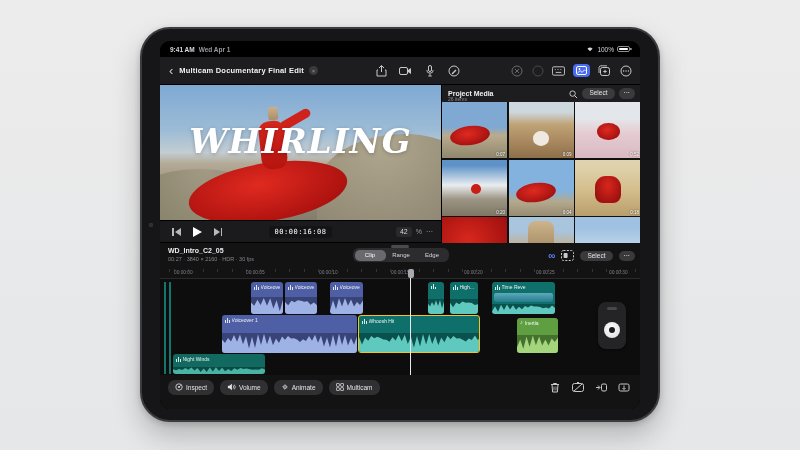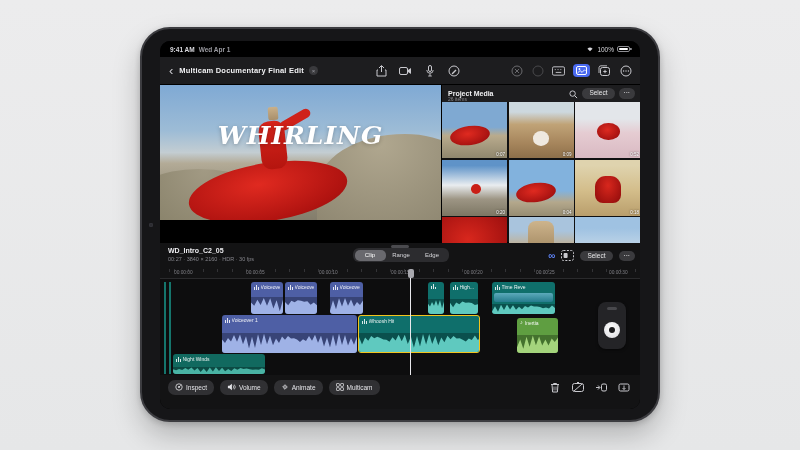--- a/index.html
+++ b/index.html
@@ -49,21 +49,21 @@
   .dancer-skirt { position:absolute; left:28px; top:78px; width:160px; height:58px; border-radius:50%;
                   transform:rotate(-9deg); background:radial-gradient(ellipse at 45% 35%, #e02a20, #b01310 70%, #8e0e0c); }
   .dancer-body { position:absolute; left:100px; top:36px; width:26px; height:48px; border-radius:10px;
                  transform:rotate(-6deg); background:linear-gradient(180deg,#d6251c,#b5150f); }
   .dancer-arm { position:absolute; left:118px; top:30px; width:34px; height:9px; border-radius:5px;
                 transform:rotate(-30deg); background:#cf221a; }
   .dancer-hat { position:absolute; left:108px; top:22px; width:10px; height:13px; border-radius:2px;
                 background:linear-gradient(180deg,#c9b08a,#a98f6b); transform:rotate(-4deg); }
   .v-title { position:absolute; left:0; top:36px; width:100%; text-align:center; color:#fff;
              font-family:"DejaVu Serif","Liberation Serif",serif; font-style:italic; font-weight:bold;
-             font-size:25px; letter-spacing:1px; text-shadow:0 1px 4px rgba(0,0,0,.25); }
+             font-size:34px; letter-spacing:1px; text-shadow:0 1px 4px rgba(0,0,0,.25); }
   .v-sub { position:absolute; left:0; top:70px; width:100%; text-align:center; color:#f4f4f2; font-size:8px; letter-spacing:.4px;
            text-shadow:0 1px 3px rgba(0,0,0,.3); }
 
   
   .transport { position:absolute; left:0; top:179px; width:281px; height:22px; background:#1b1b1d; border-top:1px solid #000;
                display:flex; align-items:center; }
   .tr-skip { width:0; height:0; border-style:solid; }
   .skip-back { border-width:4px 6px 4px 0; border-color:transparent #b9b9bf transparent transparent; margin-left:12px; }
   .skip-back::before { content:""; }
   .play-tri { width:0; height:0; border-style:solid; border-width:5.5px 0 5.5px 9px; border-color:transparent transparent transparent #ffffff; margin-left:12px; }
@@ -243,20 +243,37 @@
         <div class="sky"></div>
         <div class="hill-l"></div>
         <div class="hill-r"></div>
         <div class="dancer-skirt"></div>
         <div class="dancer-arm"></div>
         <div class="dancer-body"></div>
         <div class="dancer-hat"></div>
         <div class="v-title">WHIRLING</div>
       </div>
 
+      <div class="transport">
+        <span class="grp">
+            <span class="bar-v" style="margin-left:12px"></span>
+            <span class="tr-skip skip-back" style="margin-left:1px"></span>
+          </span>
+        <span class="play-tri"></span>
+        <span class="grp">
+            <span class="tr-skip skip-fwd"></span>
+            <span class="bar-v" style="margin-left:1px"></span>
+          </span>
+        <span class="timecode">00:00:16:08</span>
+        <span class="tr-right">
+          <span class="zoom-box">42</span>
+          <span>%</span>
+          <span>···</span>
+        </span>
+      </div>
 
       <div class="media">
         <div class="media-head">
           <span class="mh-title">Project Media</span>
           <span class="mh-count">26 items</span>
           <span class="mh-right">
             <span><svg width="9" height="9" viewBox="0 0 10 10">
                   <circle cx="4" cy="4" r="3" stroke="#d5d5da" fill="none"></circle>
                   <path d="M6.3 6.3 L9 9" stroke="#d5d5da" stroke-width="1.1"></path>
                 </svg></span>

